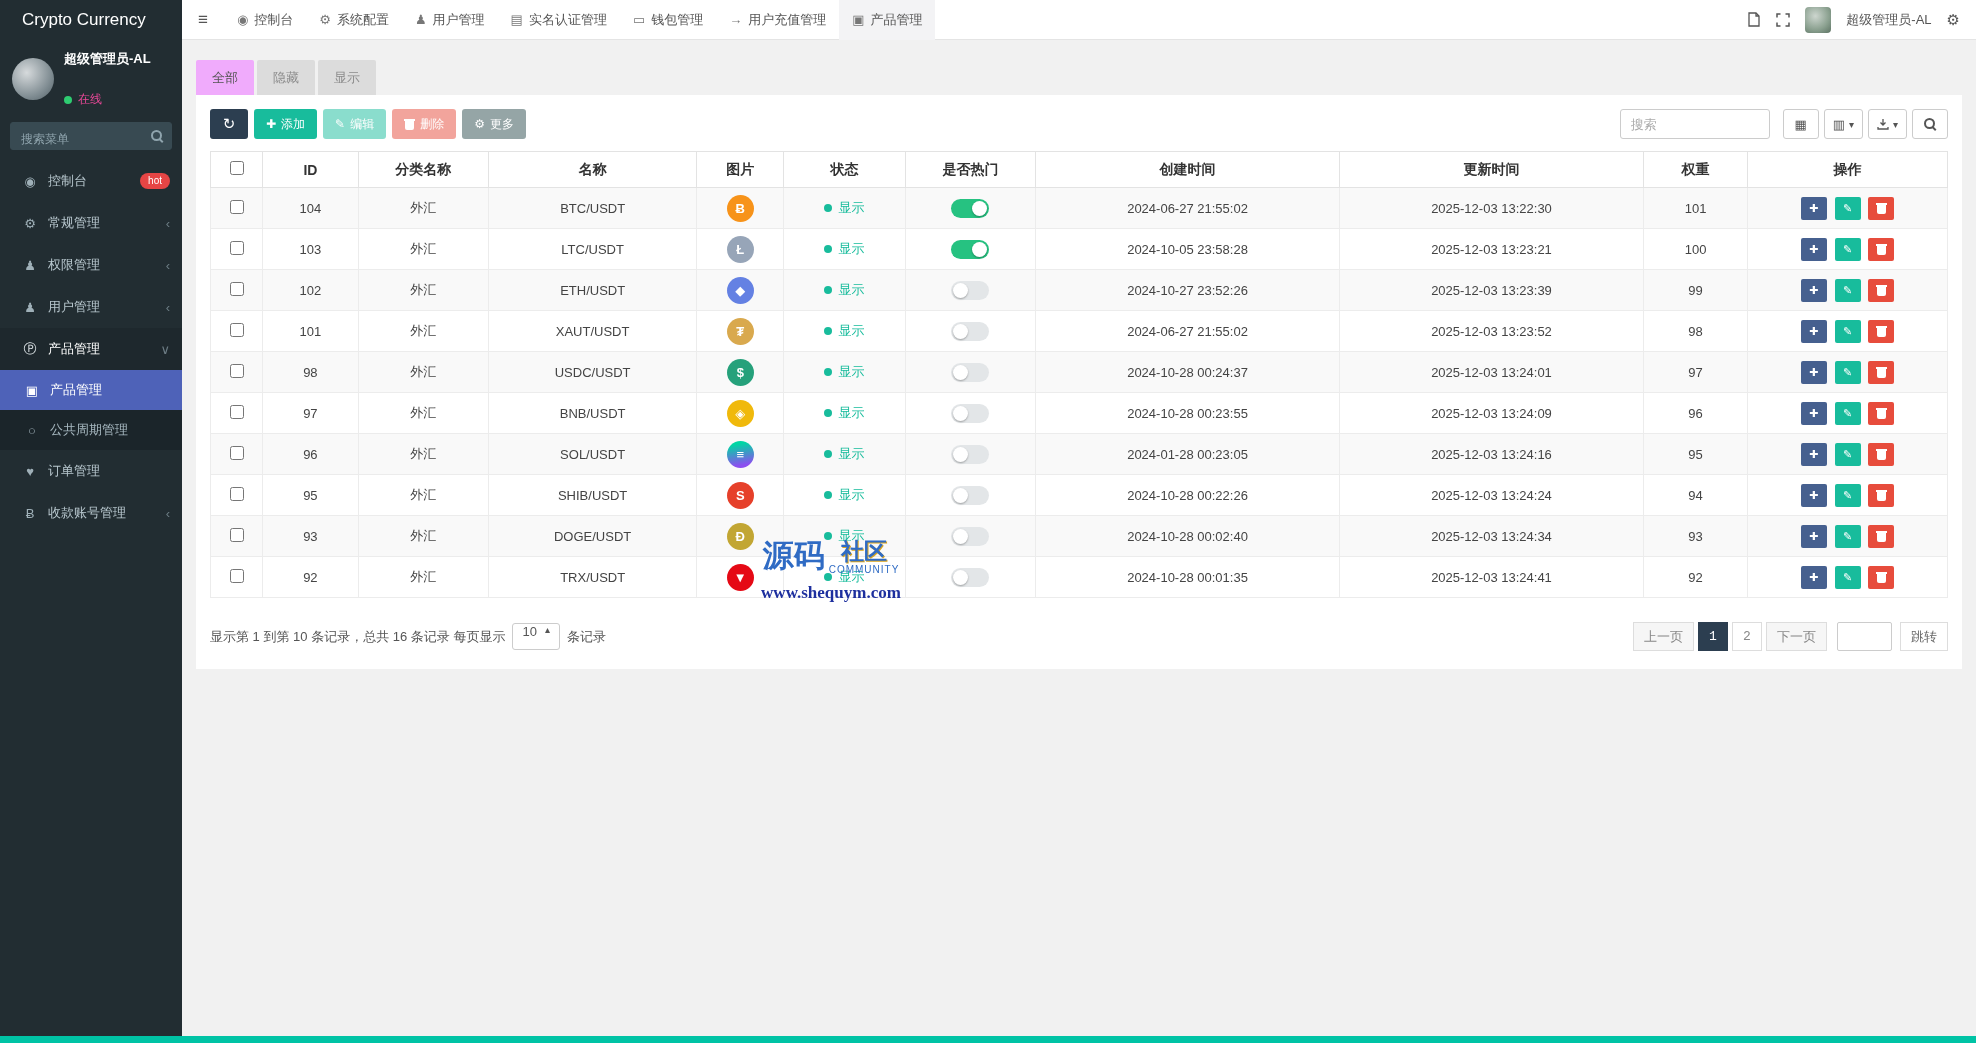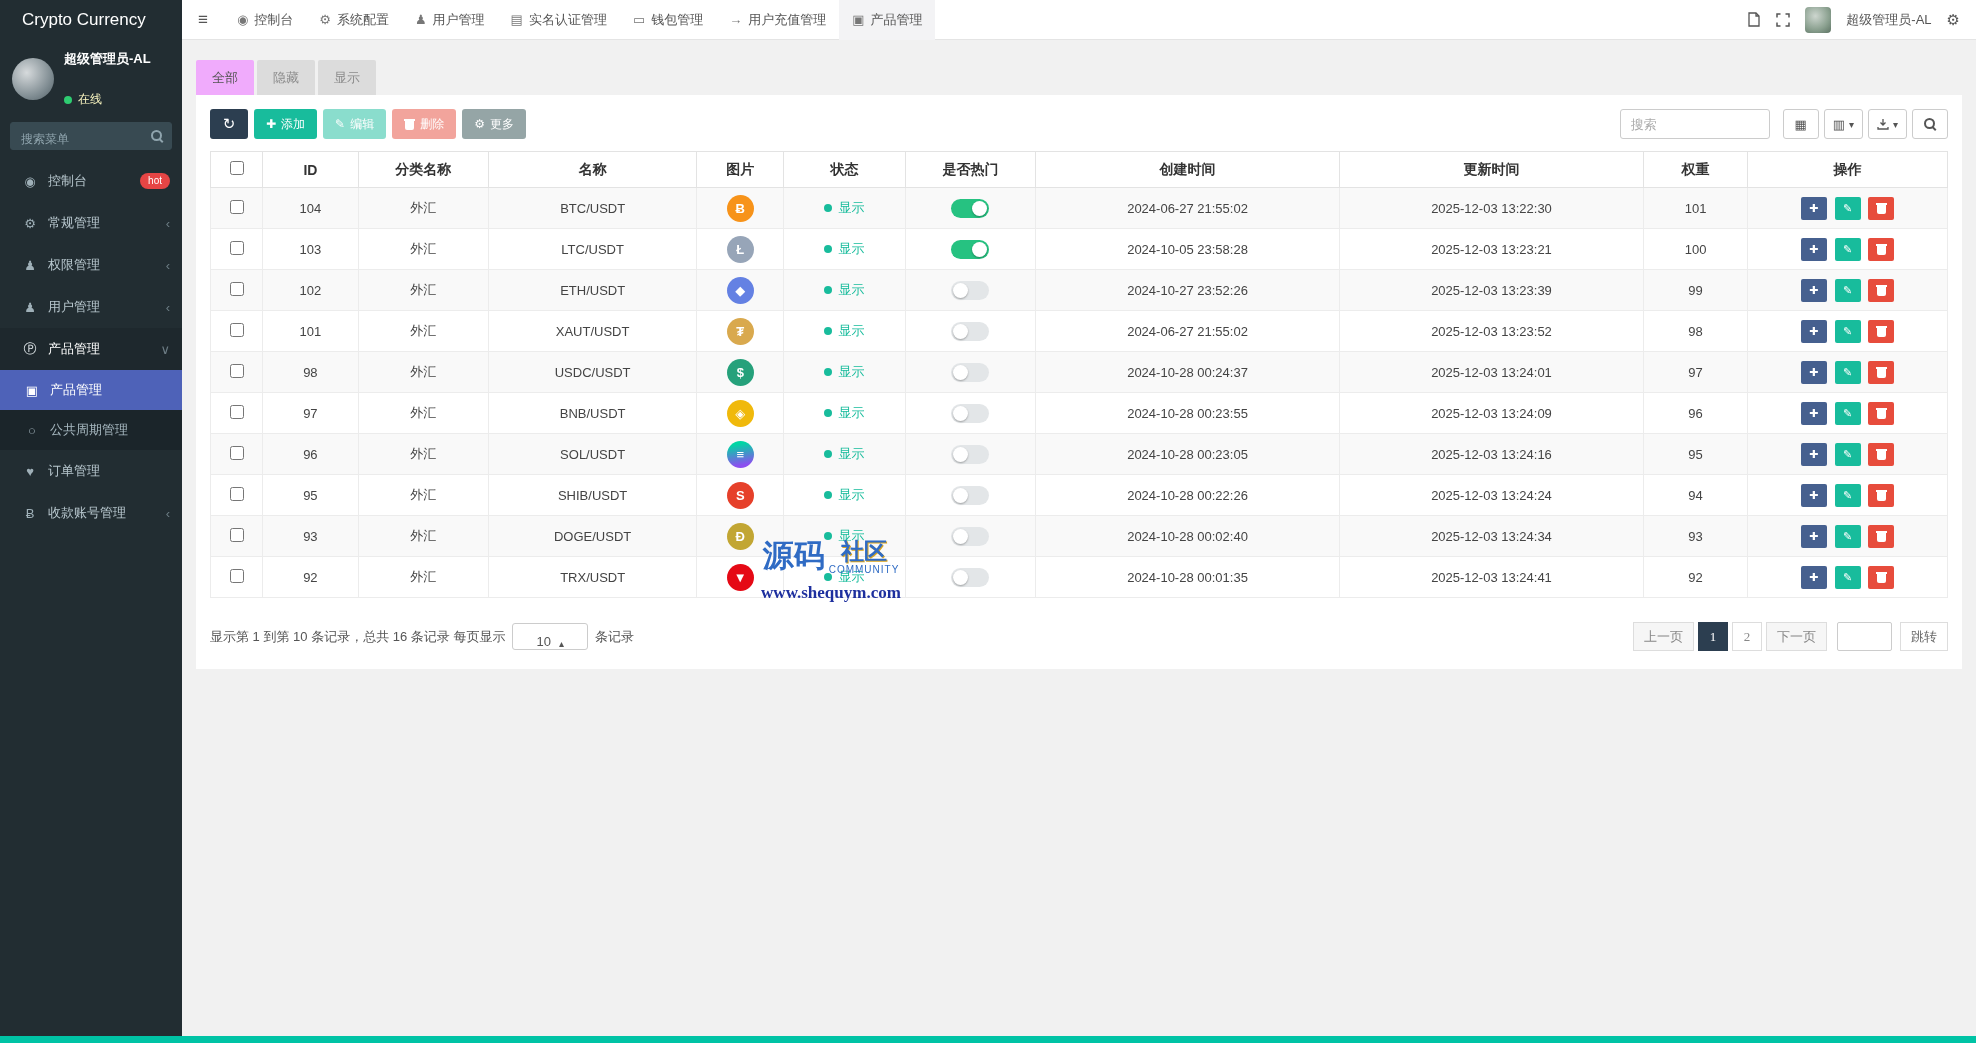--- a/index.html
+++ b/index.html
@@ -10,21 +10,21 @@
   html,body{width:1976px;height:1043px;overflow:hidden}
   body{font-family:"Liberation Sans","DejaVu Sans",sans-serif;font-size:13px;color:#444;background:#f1f1f1}
   .page{width:1976px;height:1043px;position:relative;display:flex;overflow:hidden;background:#f1f1f1}
 
   
   .sidebar{width:182px;min-width:182px;background:#222d32;color:#b8c7ce;display:flex;flex-direction:column;z-index:2}
   .logo{height:40px;line-height:40px;padding-left:22px;color:#fff;font-size:17px;white-space:nowrap;cursor:pointer}
   .user-panel{display:flex;align-items:center;gap:10px;padding:10px 12px 12px}
   .avatar{width:42px;height:42px;border-radius:50%;background:radial-gradient(circle at 35% 35%,#d6dadc,#7d8a90 65%,#505d63);flex-shrink:0}
   .user-name{color:#fff;font-weight:bold;font-size:13px;white-space:nowrap}
-  .user-status{font-size:12px;color:#fef9c3;display:flex;align-items:center;gap:6px;margin-top:23px}
+  .user-status{font-size:12px;color:#ec4899;display:flex;align-items:center;gap:6px;margin-top:23px}
   .status-dot{width:8px;height:8px;border-radius:50%;background:#2ecc71}
   .menu-search{margin:2px 10px 10px;position:relative}
   .menu-search input{width:100%;height:28px;background:#384a52;border:1px solid #384a52;border-radius:3px;color:#cfd8dc;padding:6px 28px 0 10px;font-size:12px;outline:none}
   .menu-search input::placeholder{color:#8fa4ad}
   .menu-search .mag{position:absolute;right:8px;top:8px;color:#8fa4ad}
   .menu-item{height:42px;display:flex;align-items:center;padding:0 12px 0 20px;font-size:13px;cursor:pointer;white-space:nowrap}
   .mi-icon{width:20px;margin-right:8px;text-align:center;font-size:13px;color:#9fb0b8;flex-shrink:0}
   .mi-label{flex:1;overflow:hidden}
   .chev{color:#6d7d85;font-size:13px;margin-left:6px}
   .menu-item.expanded{background:#1e282d;color:#fff}
@@ -81,24 +81,24 @@
   .toggle .knob{position:absolute;width:15px;height:15px;border-radius:50%;background:#fff;top:2px;left:2px;box-shadow:0 1px 2px rgba(0,0,0,.3)}
   .toggle.on{background:var(--green-toggle)}
   .toggle.on .knob{left:21px}
   .op{width:26px;height:23px;border:none;border-radius:2px;color:#fff;margin:0 2px;font-size:11px;display:inline-flex;align-items:center;justify-content:center;cursor:pointer;vertical-align:middle}
   .op-add{background:var(--op-blue)}
   .op-edit{background:var(--green)}
   .op-del{background:var(--red)}
 
   
   .table-footer{display:flex;align-items:center;margin-top:24px;color:#555;font-size:13px;padding-bottom:4px}
-  .page-size{display:inline-flex;align-items:flex-end;gap:8px;border:1px solid #ccc;border-radius:3px;height:27px;padding:0 23px;margin:0 7px;background:#fff;cursor:pointer;color:#555}
+  .page-size{display:inline-flex;align-items:flex-start;gap:8px;border:1px solid #ccc;border-radius:3px;height:27px;padding:0 9px;margin:0 7px;background:#fff;cursor:pointer;color:#555}
   .pagination{margin-left:auto;display:flex;align-items:center;gap:4px}
   .page-nums{display:inline-flex;gap:4px}
-  .page-btn{min-width:30px;height:29px;border:1px solid #ddd;background:#f6f6f6;color:#888;display:inline-flex;align-items:center;justify-content:center;padding:0 10px;cursor:pointer;font-size:13px;font-family:Liberation Serif, serif}
+  .page-btn{min-width:30px;height:29px;border:1px solid #ddd;background:#f6f6f6;color:#888;display:inline-flex;align-items:center;justify-content:center;padding:0 10px;cursor:pointer;font-size:13px;font-family:Liberation Mono, monospace}
   .page-num{background:#fff;padding:0}
   .page-num.active{background:var(--navy);color:#fff;border-color:var(--navy)}
   .jump-input{width:55px;height:29px;border:1px solid #ccc;border-radius:2px;margin-left:6px;outline:none;padding:0 6px}
   .jump-btn{background:#fff;color:#666;margin-left:4px}
 
   
   .mag{position:relative;display:inline-block;width:13px;height:13px;color:#555}
   .mag::before{content:"";position:absolute;left:0;top:0;width:7px;height:7px;border:2px solid currentColor;border-radius:50%}
   .mag::after{content:"";position:absolute;left:9px;top:8px;width:2px;height:5px;background:currentColor;transform:rotate(-45deg)}
   .trash-icon{position:relative;display:inline-block;width:11px;height:12px}
@@ -468,21 +468,21 @@
     <td>外汇</td>
     <td>SOL/USDT</td>
     <td><span class="coin" style="background: linear-gradient(170deg, rgb(0, 214, 164) 15%, rgb(140, 78, 240) 85%);">≡</span></td>
     <td>
       <span class="status-wrap">
                     <span class="status-dot-g"></span>
                     <span>显示</span>
                   </span>
     </td>
     <td><span class="toggle"><span class="knob"></span></span></td>
-    <td>2024-10-28 00:23:05</td>
+    <td>2024-01-28 00:23:05</td>
     <td>2025-12-03 13:24:16</td>
     <td>95</td>
     <td>
       <button class="op op-add">✚</button>
       <button class="op op-edit">✎</button>
       <button class="op op-del">
                     <span class="trash-icon"></span>
                   </button>
     </td>
   </tr>

